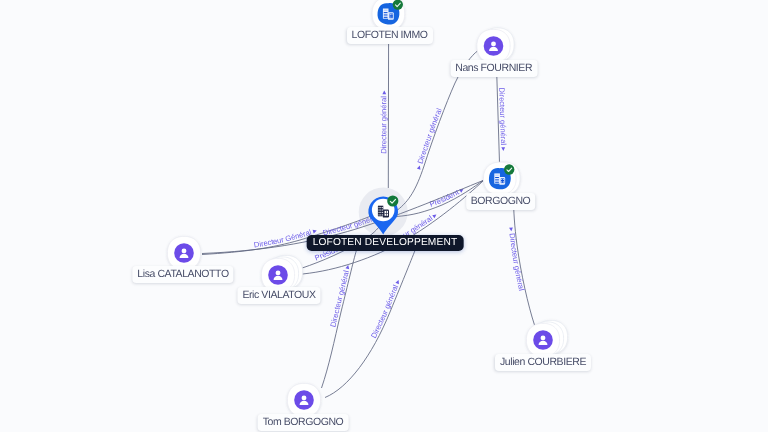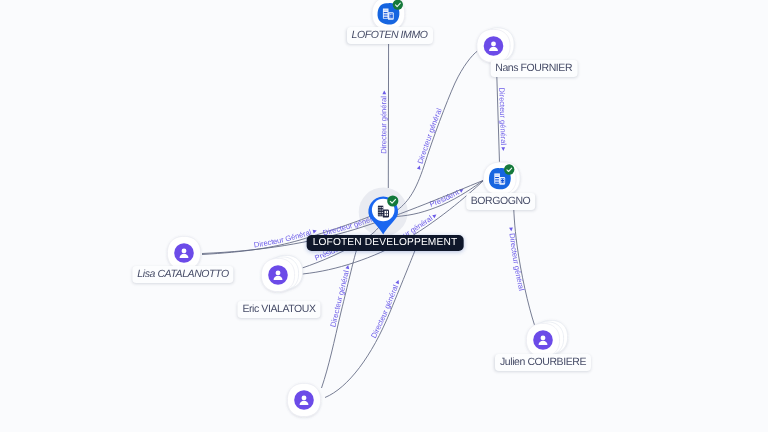--- a/index.html
+++ b/index.html
@@ -196,20 +196,21 @@
         <path d="M320.60 400.00 L320.57 401.47 L320.47 402.72 L320.32 403.88 L320.10 404.99 L319.81 406.05 L319.47 407.07 L319.07 408.04 L318.61 408.96 L318.09 409.84 L317.51 410.68 L316.88 411.46 L316.20 412.20 L315.46 412.88 L314.68 413.51 L313.84 414.09 L312.96 414.61 L312.04 415.07 L311.07 415.47 L310.05 415.81 L308.99 416.10 L307.88 416.32 L306.72 416.47 L305.47 416.57 L304.00 416.60 L302.53 416.57 L301.28 416.47 L300.12 416.32 L299.01 416.10 L297.95 415.81 L296.93 415.47 L295.96 415.07 L295.04 414.61 L294.16 414.09 L293.32 413.51 L292.54 412.88 L291.80 412.20 L291.12 411.46 L290.49 410.68 L289.91 409.84 L289.39 408.96 L288.93 408.04 L288.53 407.07 L288.19 406.05 L287.90 404.99 L287.68 403.88 L287.53 402.72 L287.43 401.47 L287.40 400.00 L287.43 398.53 L287.53 397.28 L287.68 396.12 L287.90 395.01 L288.19 393.95 L288.53 392.93 L288.93 391.96 L289.39 391.04 L289.91 390.16 L290.49 389.32 L291.12 388.54 L291.80 387.80 L292.54 387.12 L293.32 386.49 L294.16 385.91 L295.04 385.39 L295.96 384.93 L296.93 384.53 L297.95 384.19 L299.01 383.90 L300.12 383.68 L301.28 383.53 L302.53 383.43 L304.00 383.40 L305.47 383.43 L306.72 383.53 L307.88 383.68 L308.99 383.90 L310.05 384.19 L311.07 384.53 L312.04 384.93 L312.96 385.39 L313.84 385.91 L314.68 386.49 L315.46 387.12 L316.20 387.80 L316.88 388.54 L317.51 389.32 L318.09 390.16 L318.61 391.04 L319.07 391.96 L319.47 392.93 L319.81 393.95 L320.10 395.01 L320.32 396.12 L320.47 397.28 L320.57 398.53 L320.60 400.00 Z" fill="#ffffff" stroke="#e9ebf2" stroke-width="0.75"></path>
         <circle cx="304" cy="400" r="9.8" fill="#6c4ce8"></circle>
         <g>
           <circle cx="304" cy="397.9" r="2.45" fill="#ffffff"></circle>
           <path d="M 299.55 404.9 a 4.45 4.05 0 0 1 8.9 0 Z" fill="#ffffff"></path>
         </g>
       </g>
     </svg>
   <div id="labels-layer" style="position:absolute;left:0;top:0;width:768px;height:432px;opacity:0.999;">
       <div class="nodelabel sel" style="left: 385px; top: 234.5px;">LOFOTEN DEVELOPPEMENT</div>
-      <div class="nodelabel" style="left: 389.5px; top: 26.5px; font-style: italic;">LOFOTEN IMMO</div>
+      <div class="nodelabel" style="left: 389.5px; top: 26.5px;">LOFOTEN IMMO</div>
       <div class="nodelabel" style="left: 500.5px; top: 192.5px;">BORGOGNO</div>
-      <div class="nodelabel" style="left: 493.7px; top: 59.5px; margin-left: 40px;">Nans FOURNIER</div>
-      <div class="nodelabel" style="left: 183px; top: 265.5px; font-style: italic;">Lisa CATALANOTTO</div>
-      <div class="nodelabel" style="left: 279px; top: 301px;">Eric VIALATOUX</div>
+      <div class="nodelabel" style="left: 493.7px; top: 59.5px;">Nans FOURNIER</div>
+      <div class="nodelabel" style="left: 183px; top: 265.5px;">Lisa CATALANOTTO</div>
+      <div class="nodelabel" style="left: 279px; top: 287px;">Eric VIALATOUX</div>
       <div class="nodelabel" style="left: 543px; top: 353.5px; text-align: center;">Julien COURBIERE</div>
+      <div class="nodelabel" style="left: 303px; top: 414px;">Tom BORGOGNO</div>
     </div>
 </div>
 
 </body></html>

